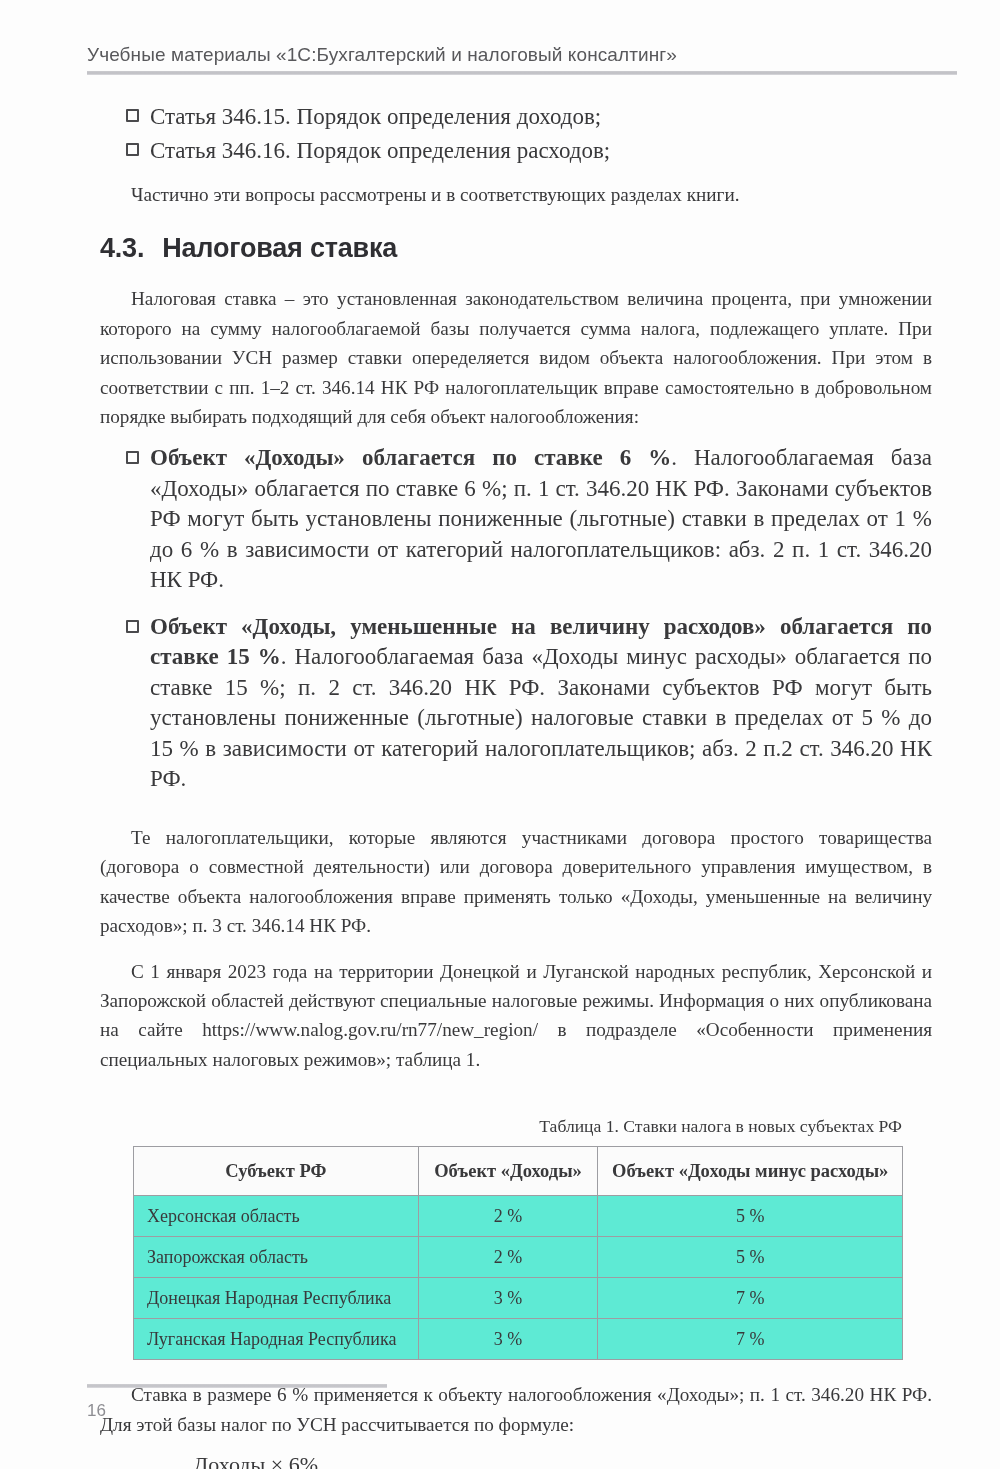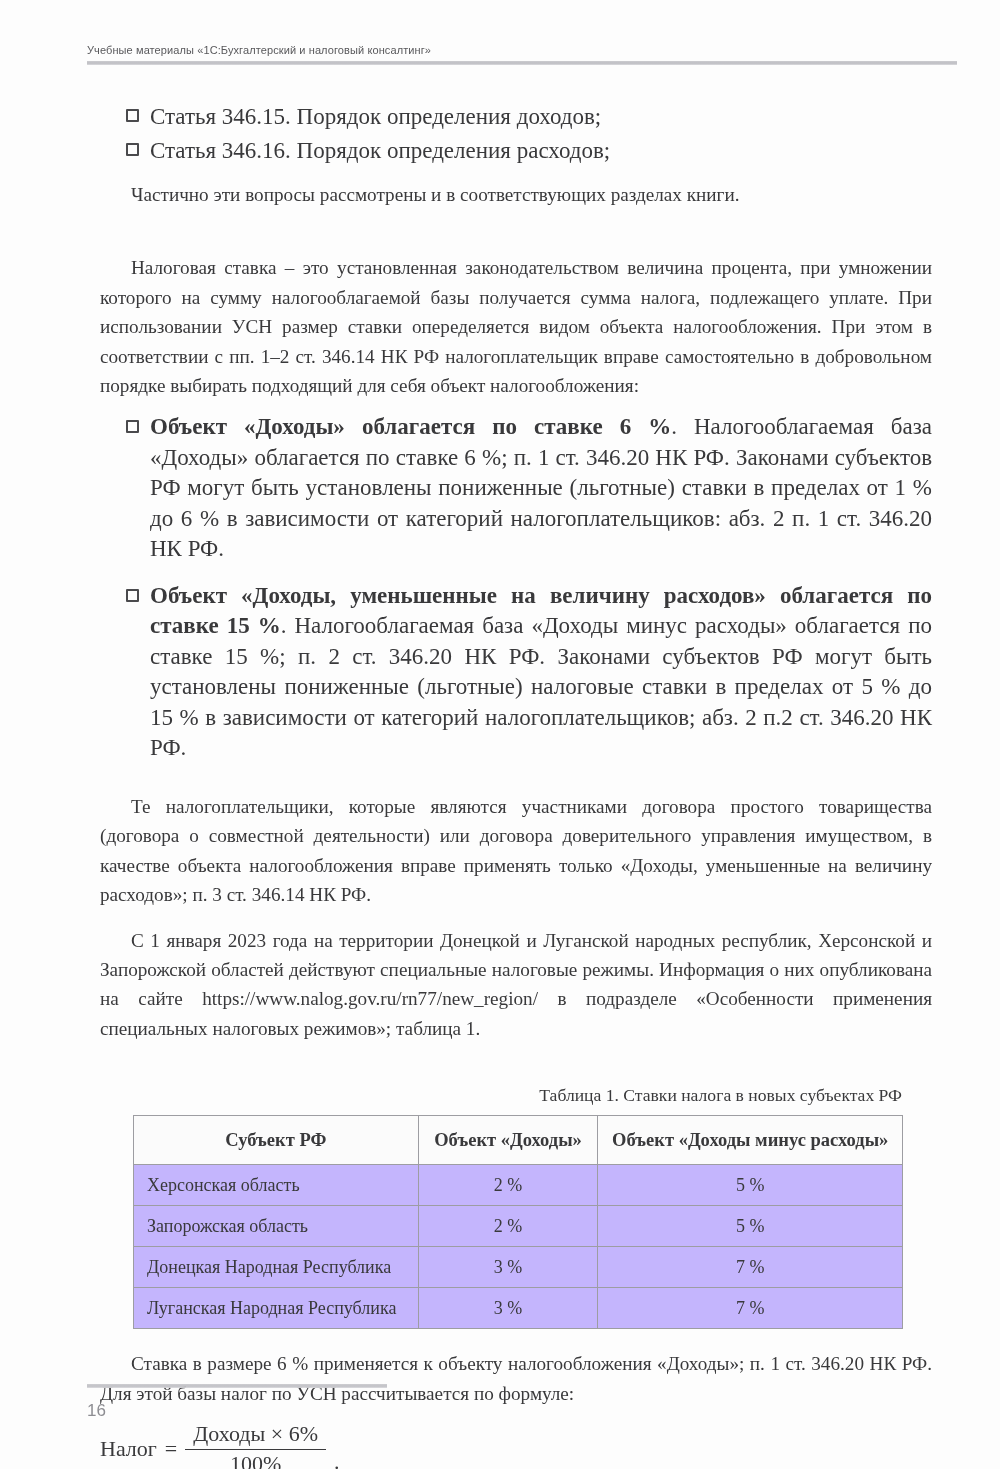--- a/index.html
+++ b/index.html
@@ -26,21 +26,21 @@
 
   
   .run-head {
     position: absolute;
     left: 87px;
     top: 44px;
     width: 870px;
   }
   .run-head-text {
     font-family: "Liberation Sans", "DejaVu Sans", sans-serif;
-    font-size: 11px;
+    font-size: 19px;
     color: #58585b;
     letter-spacing: 0.1px;
     white-space: nowrap;
   }
   .run-head-rule {
     margin-top: 5px;
     height: 4px;
     width: 870px;
     background: linear-gradient(to bottom, #c8c8cc 0%, #b9b9be 55%, #d8d8dc 100%);
     opacity: .92;
@@ -136,21 +136,21 @@
     text-align: right;
     color: #39393b;
     margin-bottom: 8px;
     padding-right: 30px;
     margin-top: 20px;
   }
   table.rates {
     border-collapse: collapse;
     width: 770px;
     margin-left: 33px;
-    background: #c4b5fd;
+    background: #5eead4;
   }
   table.rates th, table.rates td {
     border: 1px solid #9d9da2;
     font-size: 18px;
     color: #39393b;
     padding: 0;
     height: 40px;
     vertical-align: middle;
   }
   table.rates thead th {
@@ -243,20 +243,24 @@
         <span>Статья 346.16. Порядок определения расходов;</span>
       </li>
     </ul>
 
     <div class="gap-12"></div>
 
     <p class="body">Частично эти вопросы рассмотрены и в соответствующих разделах книги.</p>
 
     <div class="gap-24"></div>
 
+    <h2 class="sec">
+      <span class="num">4.3.</span>
+      <span>Налоговая ставка</span>
+    </h2>
 
     <div class="gap-20"></div>
 
     <p class="body">Налоговая ставка – это установленная законодательством величина процента, при умножении которого на сумму налогооблагаемой базы получается сумма налога, подлежащего уплате. При использовании УСН размер ставки опеределяется видом объекта налогообложения. При этом в соответствии с пп. 1–2 ст. 346.14 НК РФ налогоплательщик вправе самостоятельно в добровольном порядке выбирать подходящий для себя объект налогообложения:</p>
 
     <div class="gap-12"></div>
 
     <ul class="sqlist para">
       <li>
         <span class="sq"></span>

